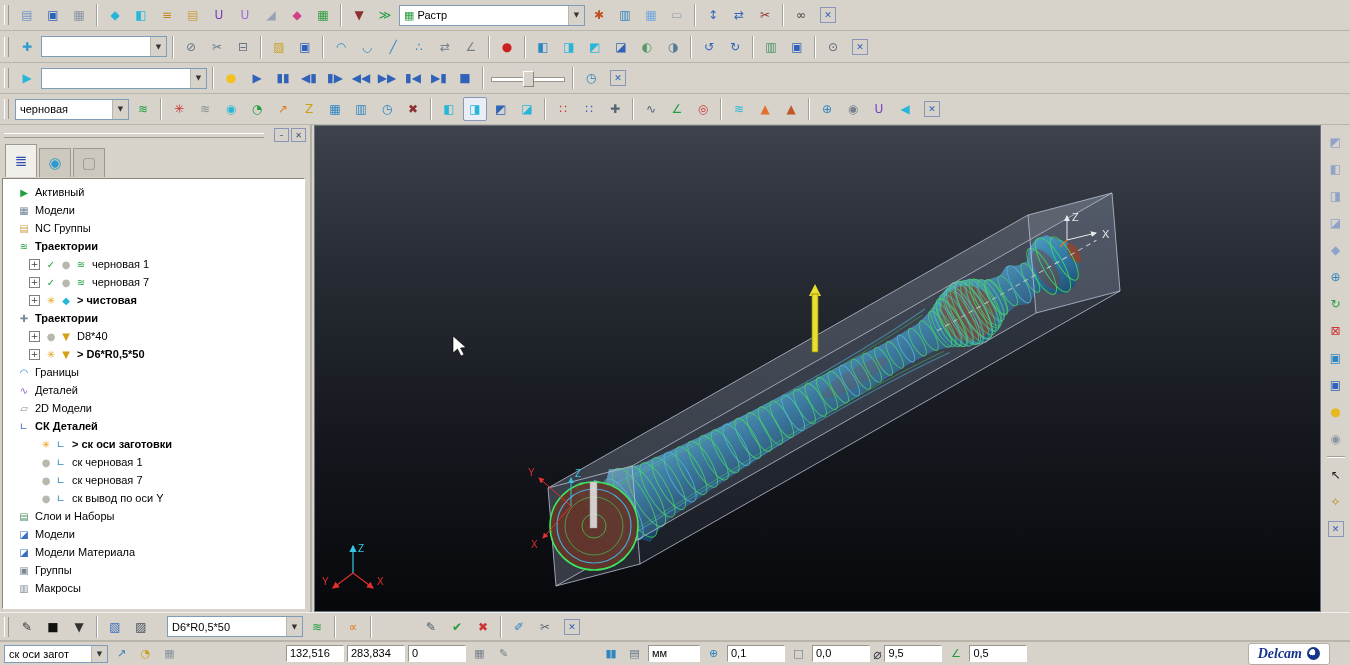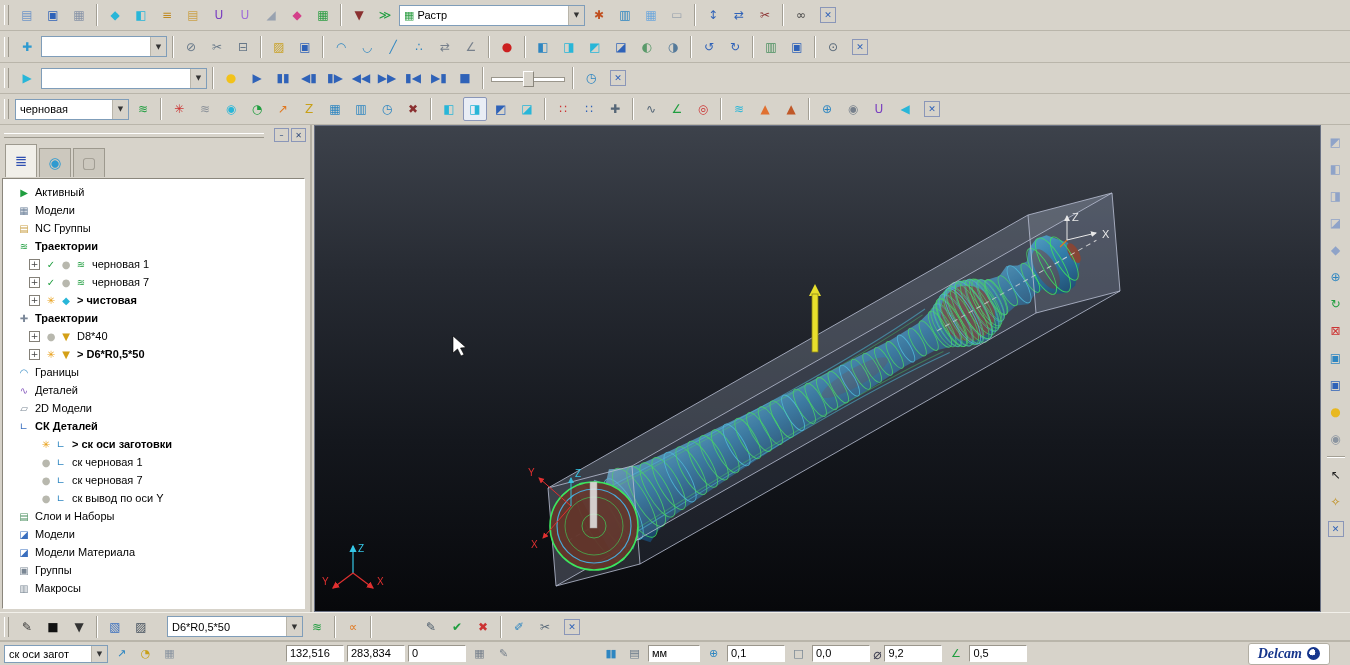--- a/index.html
+++ b/index.html
@@ -797,21 +797,21 @@
     <span class="sfield w52">мм</span>
     <span class="tbtn s">
         <span class="glyph" style="color:#2e86c1">⊕</span>
       </span>
     <span class="sfield w58">0,1</span>
     <span class="tbtn s">
         <span class="glyph" style="color:#667788">□</span>
       </span>
     <span class="sfield w58">0,0</span>
     <span class="sb-diam">⌀</span>
-    <span class="sfield w58">9,2</span>
+    <span class="sfield w58">9,5</span>
     <span class="tbtn s">
         <span class="glyph" style="color:#1f9e3f">∠</span>
       </span>
     <span class="sfield w58">0,5</span>
     <span class="flexgap"></span>
     <span class="delcam">
       <span class="dtext">Delcam</span>
       <span class="dcircle"></span>
     </span>
   </div>

